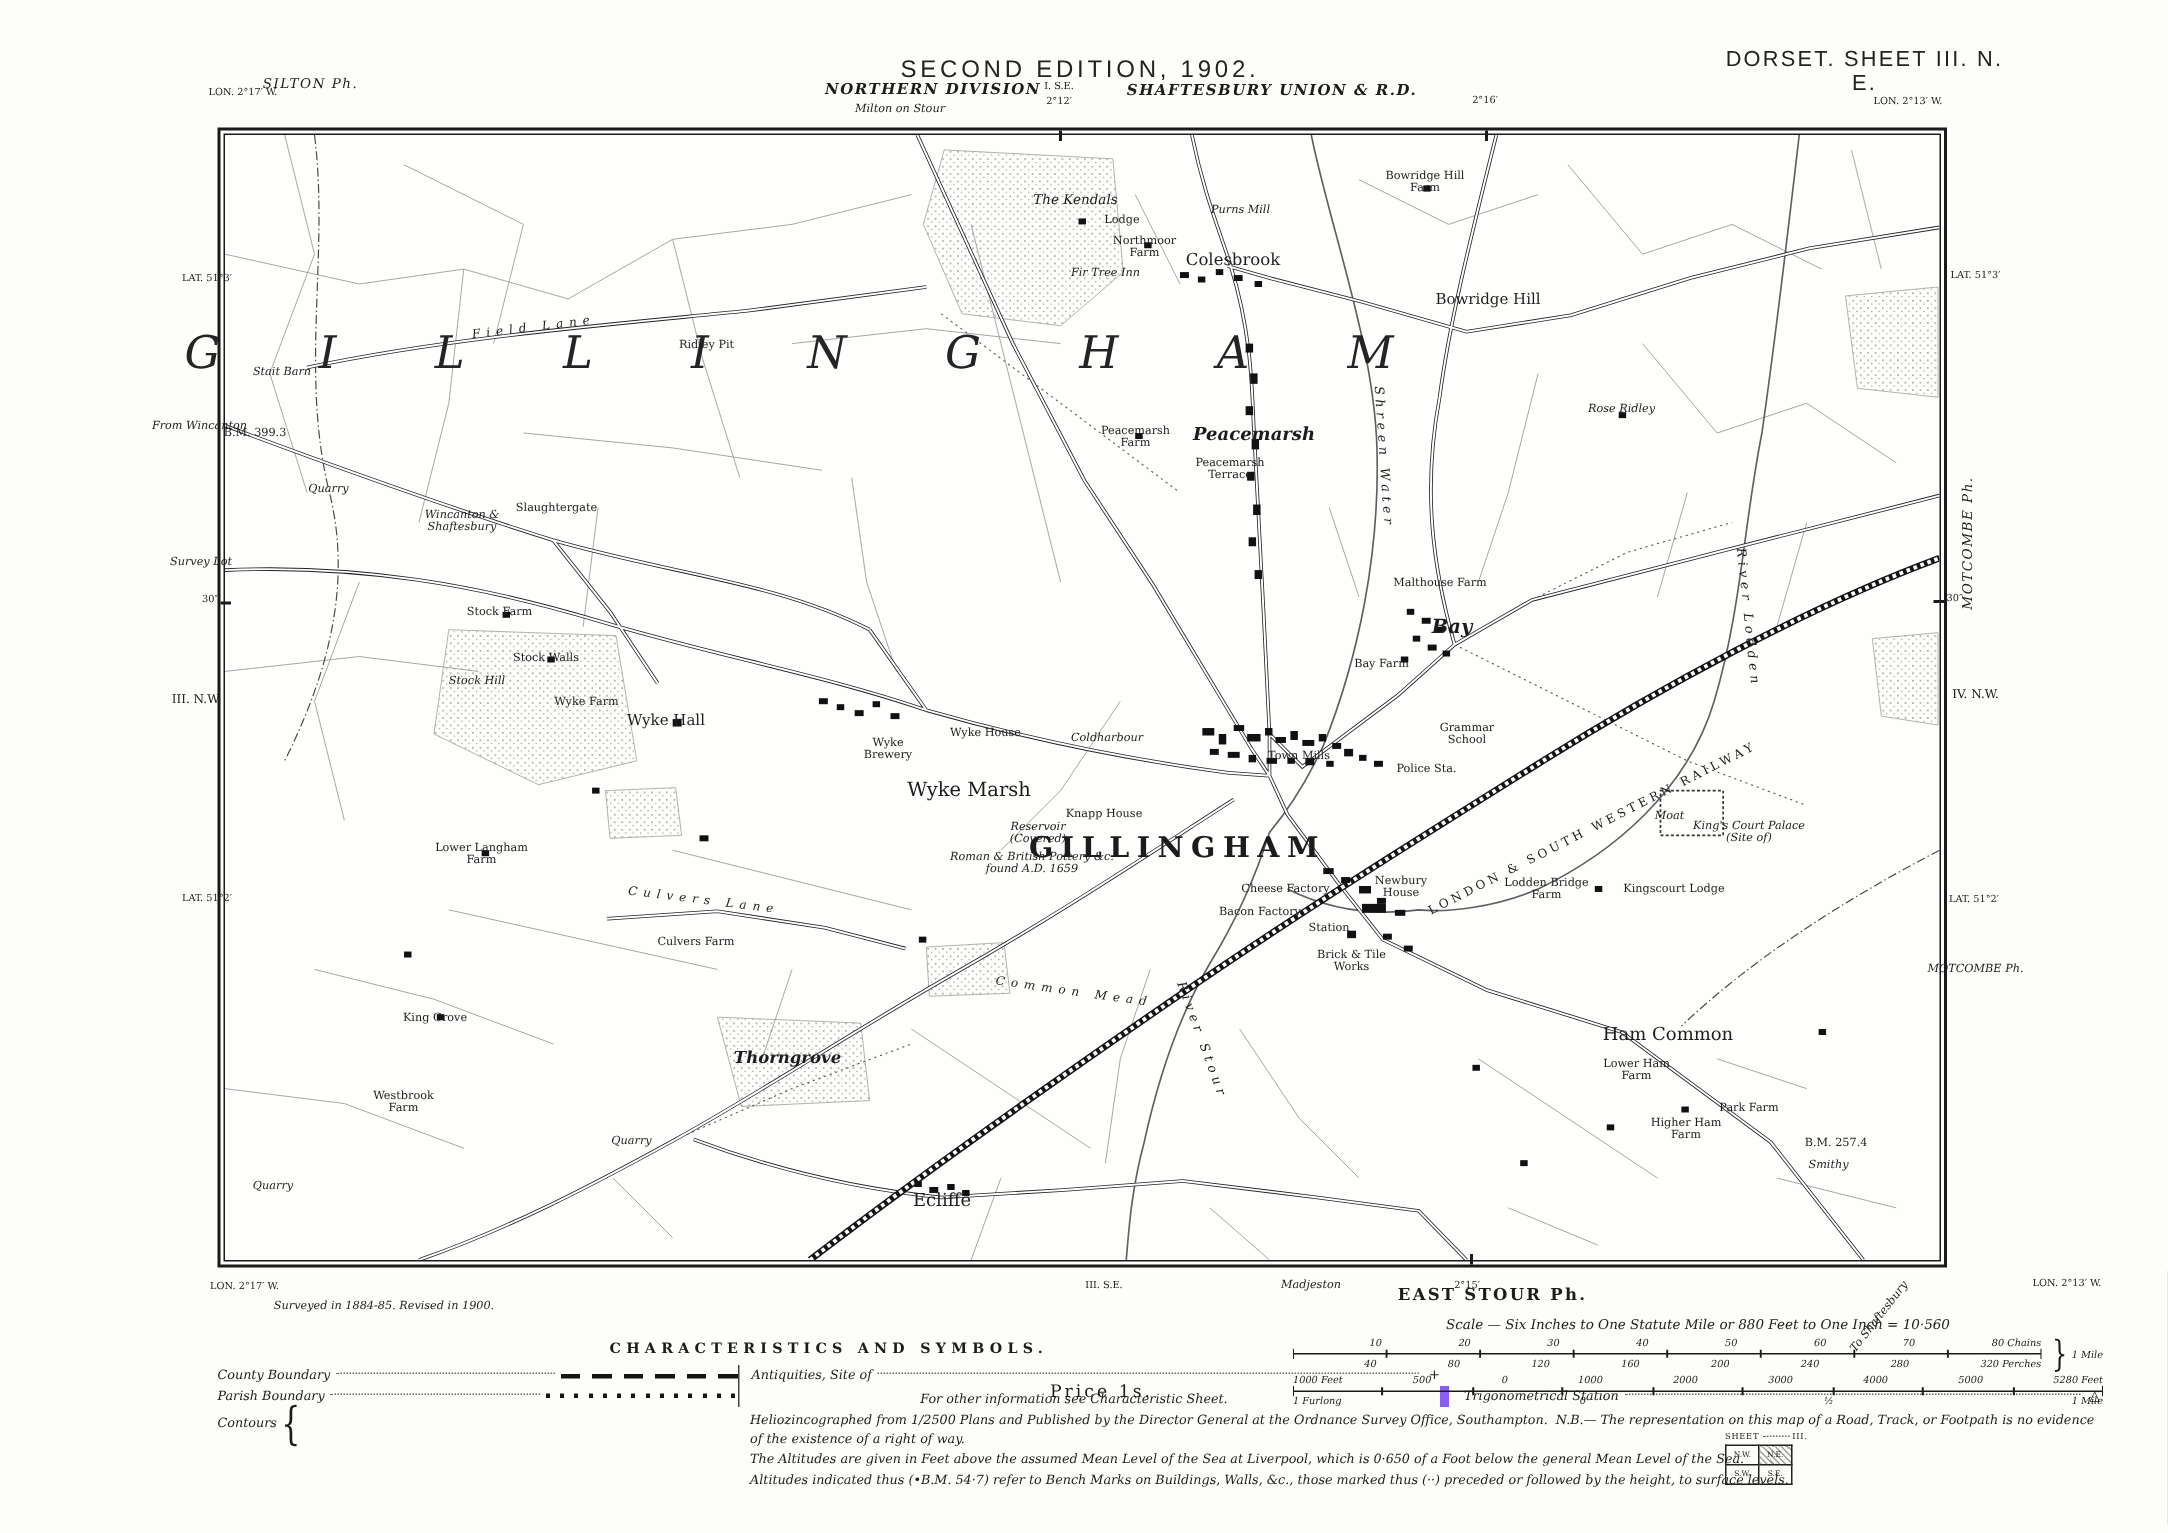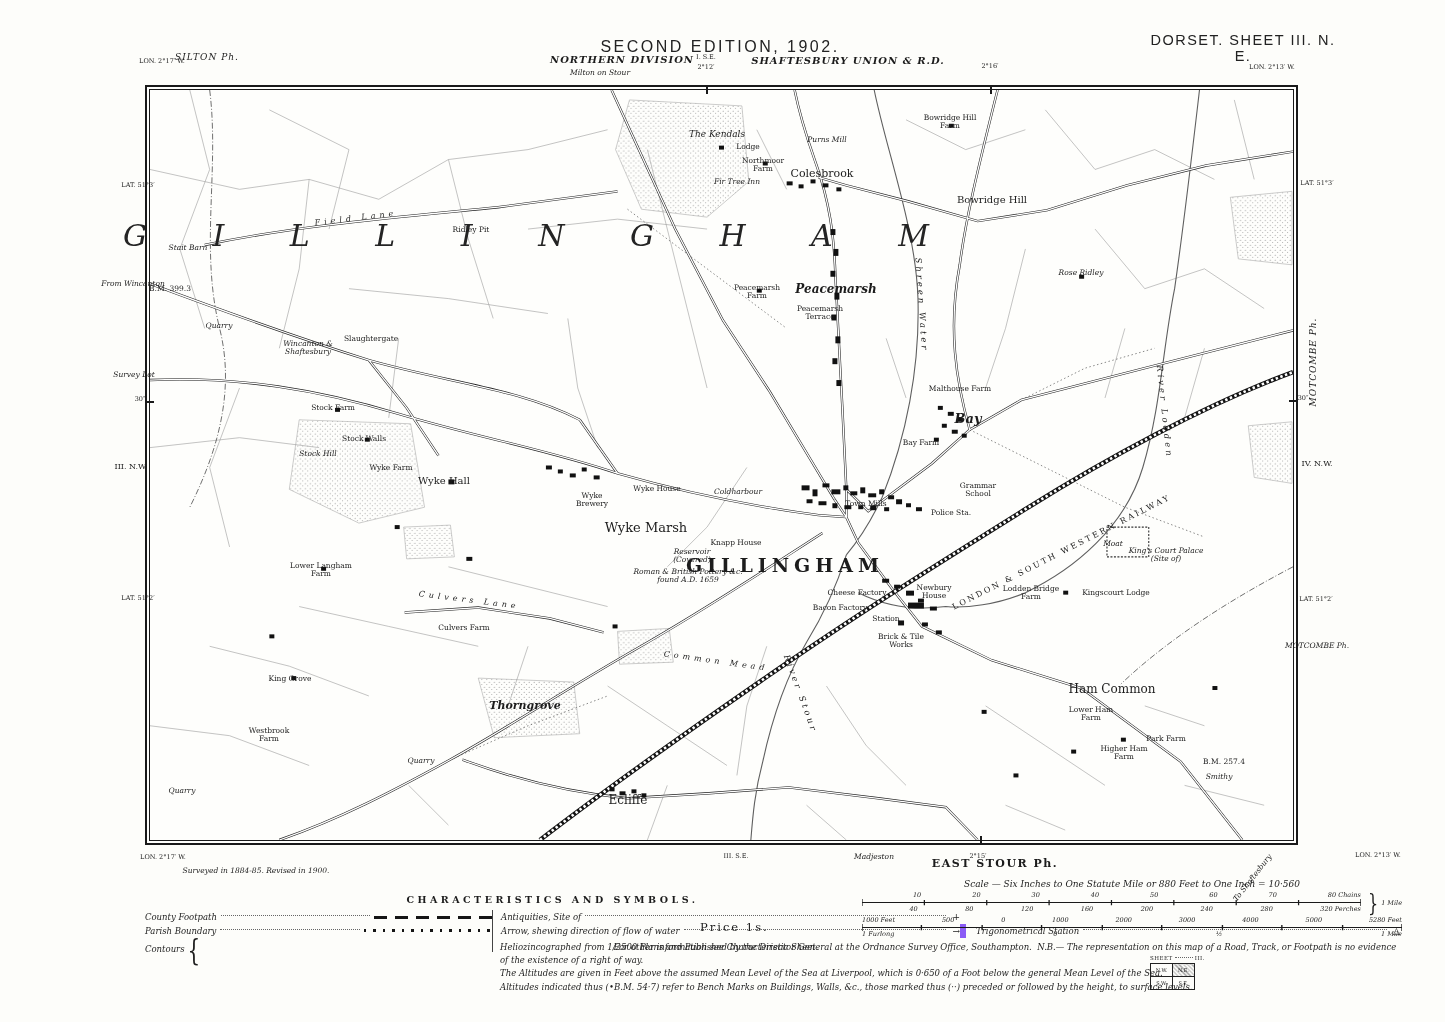--- a/index.html
+++ b/index.html
@@ -342,44 +342,39 @@
       <div class="lbl tiny" style="left: 290px; top: 679px; transform: translate(-50%, -50%) rotate(0deg);">King Grove</div>
       <div class="lbl tiny" style="left: 269px; top: 735px; transform: translate(-50%, -50%) rotate(0deg);">Westbrook
 Farm</div>
     </div>
 
   <div id="legend">
     <div class="leg-title">CHARACTERISTICS AND SYMBOLS.</div>
     <div class="leg-cols">
       <div class="leg-col1">
         <div class="leg-row">
-          <span>County Footpath</span>
+          <span>County Boundary</span>
           <span class="leader"></span>
           <span class="samp-county"></span>
         </div>
         <div class="leg-row">
           <span>Parish Boundary</span>
           <span class="leader"></span>
           <span class="samp-parish"></span>
         </div>
         <div class="leg-row" style="height:22px;">
           <span>Contours</span>
           <span class="brace">{</span>
         </div>
       </div>
       <div class="leg-col2">
         <div class="leg-row">
           <span>Antiquities, Site of</span>
           <span class="leader"></span>
           <span class="sym">+</span>
-        </div>
-        <div class="leg-row">
-          <span>Arrow, shewing direction of flow of water</span>
-          <span class="leader"></span>
-          <span class="sym">→</span>
         </div>
         <div class="leg-note">For other information see Characteristic Sheet.</div>
       </div>
       <div class="leg-col3">
         <div class="leg-row">
           <span>Trigonometrical Station</span>
           <span class="leader"></span>
           <span class="sym">△</span>
         </div>
       </div>

